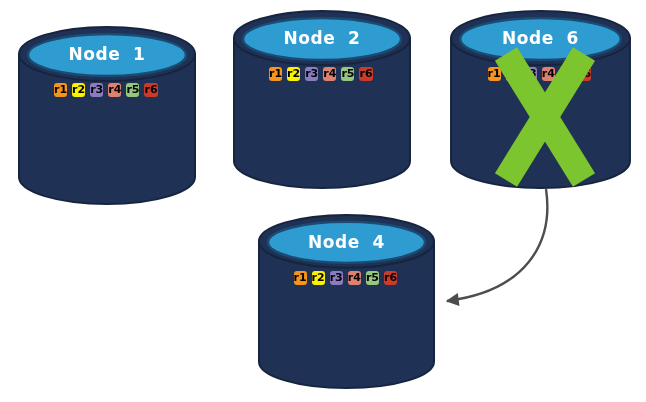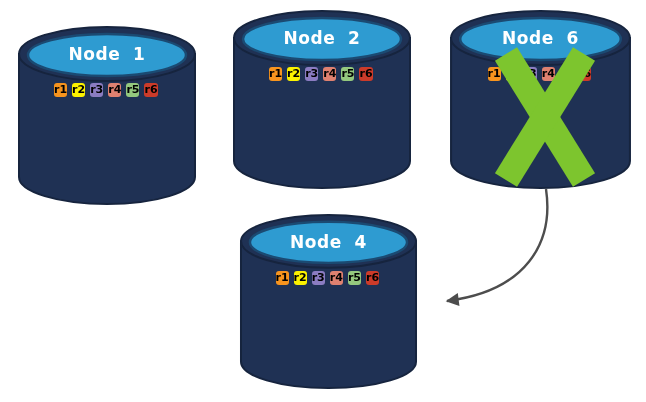--- a/index.html
+++ b/index.html
@@ -117,21 +117,21 @@
     <div class="rows">
       <div class="row" style="background: rgb(247, 148, 30);">r1</div>
       <div class="row" style="background: rgb(251, 242, 0);">r2</div>
       <div class="row" style="background: rgb(139, 124, 193);">r3</div>
       <div class="row" style="background: rgb(223, 129, 112);">r4</div>
       <div class="row" style="background: rgb(148, 200, 126);">r5</div>
       <div class="row" style="background: rgb(204, 59, 42);">r6</div>
     </div>
   </div>
 
-  <div class="node" style="left:238px;top:212px;width:181px;height:180px">
+  <div class="node" style="left:256px;top:212px;width:181px;height:180px">
     <svg class="cyl" viewBox="0 0 182 184" preserveAspectRatio="none">
       <path class="cyl-body" d="M3,30 V153 a88,27 0 0 0 176,0 V30 Z"></path>
       <ellipse class="cyl-rim" cx="91" cy="30" rx="88" ry="27"></ellipse>
       <ellipse class="cyl-face" cx="91" cy="31" rx="79" ry="21"></ellipse>
     </svg>
     <div class="node-title">Node  4</div>
     <div class="rows">
       <div class="row" style="background: rgb(247, 148, 30);">r1</div>
       <div class="row" style="background: rgb(251, 242, 0);">r2</div>
       <div class="row" style="background: rgb(139, 124, 193);">r3</div>

